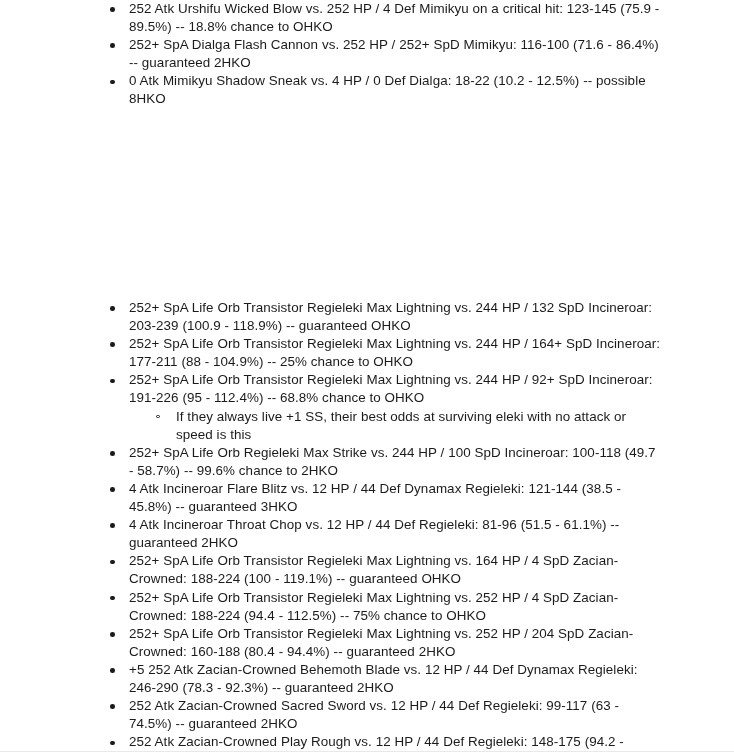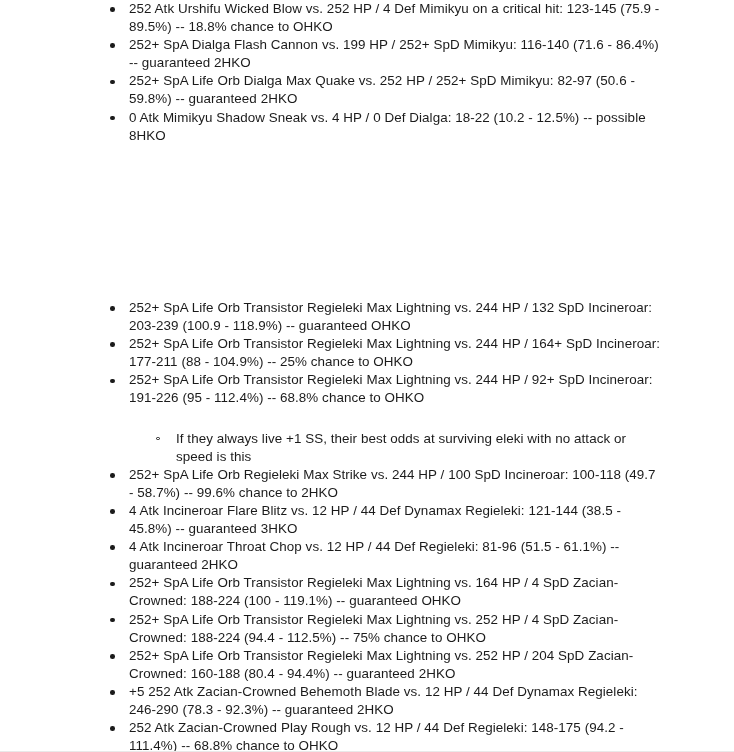--- a/index.html
+++ b/index.html
@@ -55,21 +55,20 @@
   .sub-list {
     list-style: none;
     margin: 0;
     padding: 0;
   }
   .sub-list > li {
     position: relative;
     padding-left: 47px;
     font-size: 13.4px;
     line-height: 18.1px;
-    margin-top: 22px;
   }
   .sub-list > li::before {
     content: "";
     position: absolute;
     left: 27px;
     top: 7.2px;
     width: 3.6px;
     height: 3.6px;
     border-radius: 50%;
     border: 1px solid #1b1b1b;
@@ -114,37 +113,37 @@
     background: #e9e9e9;
   }
 </style>
 </head>
 <body>
 
 <div class="page">
 
   <ul class="calc-list" id="top-block">
       <li><span>252 Atk Urshifu Wicked Blow vs. 252 HP / 4 Def Mimikyu on a critical hit: 123-145 (75.9 - 89.5%) -- 18.8% chance to OHKO</span></li>
-      <li><span>252+ SpA Dialga Flash Cannon vs. 199 HP / 252+ SpD Mimikyu: 116-140 (71.6 - 86.4%) -- guaranteed 2HKO</span></li>
-      <li><span>252+ SpA Life Orb Dialga Max Quake vs. 252 HP / 252+ SpD Mimikyu: 82-97 (50.6 - 59.8%) -- guaranteed 2HKO</span></li>
+      <li><span>252+ SpA Dialga Flash Cannon vs. 252 HP / 252+ SpD Mimikyu: 116-100 (71.6 - 86.4%) -- guaranteed 2HKO</span></li>
       <li><span>0 Atk Mimikyu Shadow Sneak vs. 4 HP / 0 Def Dialga: 18-22 (10.2 - 12.5%) -- possible 8HKO</span></li>
     </ul>
 
 
   <ul class="calc-list" id="regieleki-block">
       <li><span>252+ SpA Life Orb Transistor Regieleki Max Lightning vs. 244 HP / 132 SpD Incineroar: 203-239 (100.9 - 118.9%) -- guaranteed OHKO</span></li>
       <li><span>252+ SpA Life Orb Transistor Regieleki Max Lightning vs. 244 HP / 164+ SpD Incineroar: 177-211 (88 - 104.9%) -- 25% chance to OHKO</span></li>
       <li><span>252+ SpA Life Orb Transistor Regieleki Max Lightning vs. 244 HP / 92+ SpD Incineroar: 191-226 (95 - 112.4%) -- 68.8% chance to OHKO</span><ul class="sub-list">
           <li>If they always live +1 SS, their best odds at surviving eleki with no attack or speed is this</li>
         </ul></li>
       <li><span>252+ SpA Life Orb Regieleki Max Strike vs. 244 HP / 100 SpD Incineroar: 100-118 (49.7 - 58.7%) -- 99.6% chance to 2HKO</span></li>
       <li><span>4 Atk Incineroar Flare Blitz vs. 12 HP / 44 Def Dynamax Regieleki: 121-144 (38.5 - 45.8%) -- guaranteed 3HKO</span></li>
       <li><span>4 Atk Incineroar Throat Chop vs. 12 HP / 44 Def Regieleki: 81-96 (51.5 - 61.1%) -- guaranteed 2HKO</span></li>
       <li><span>252+ SpA Life Orb Transistor Regieleki Max Lightning vs. 164 HP / 4 SpD Zacian-Crowned: 188-224 (100 - 119.1%) -- guaranteed OHKO</span></li>
       <li><span>252+ SpA Life Orb Transistor Regieleki Max Lightning vs. 252 HP / 4 SpD Zacian-Crowned: 188-224 (94.4 - 112.5%) -- 75% chance to OHKO</span></li>
       <li><span>252+ SpA Life Orb Transistor Regieleki Max Lightning vs. 252 HP / 204 SpD Zacian-Crowned: 160-188 (80.4 - 94.4%) -- guaranteed 2HKO</span></li>
       <li><span>+5 252 Atk Zacian-Crowned Behemoth Blade vs. 12 HP / 44 Def Dynamax Regieleki: 246-290 (78.3 - 92.3%) -- guaranteed 2HKO</span></li>
+      <li><span>252 Atk Zacian-Crowned Sacred Sword vs. 12 HP / 44 Def Regieleki: 99-117 (63 - 74.5%) -- guaranteed 2HKO</span></li>
       <li><span>252 Atk Zacian-Crowned Play Rough vs. 12 HP / 44 Def Regieleki: 148-175 (94.2 - 111.4%) -- 68.8% chance to OHKO</span></li>
     </ul>
 
   <div class="bottom-rule"></div>
 
 </div>
 
 </body></html>

